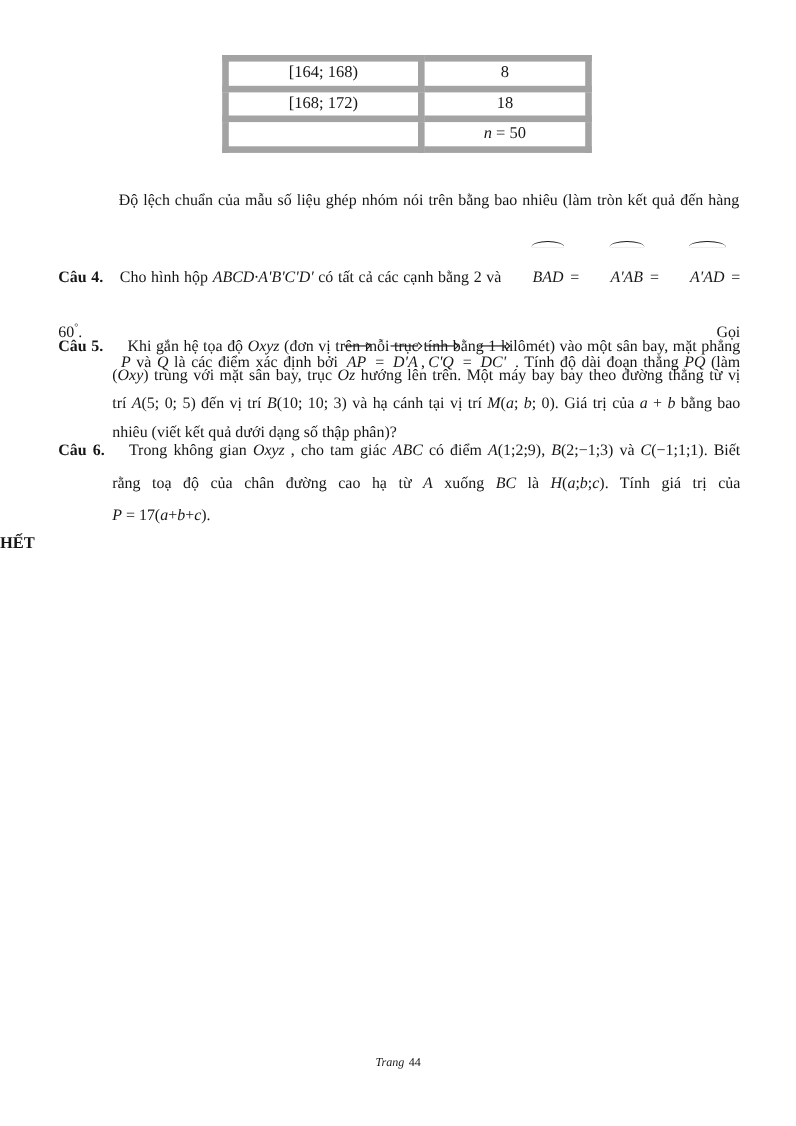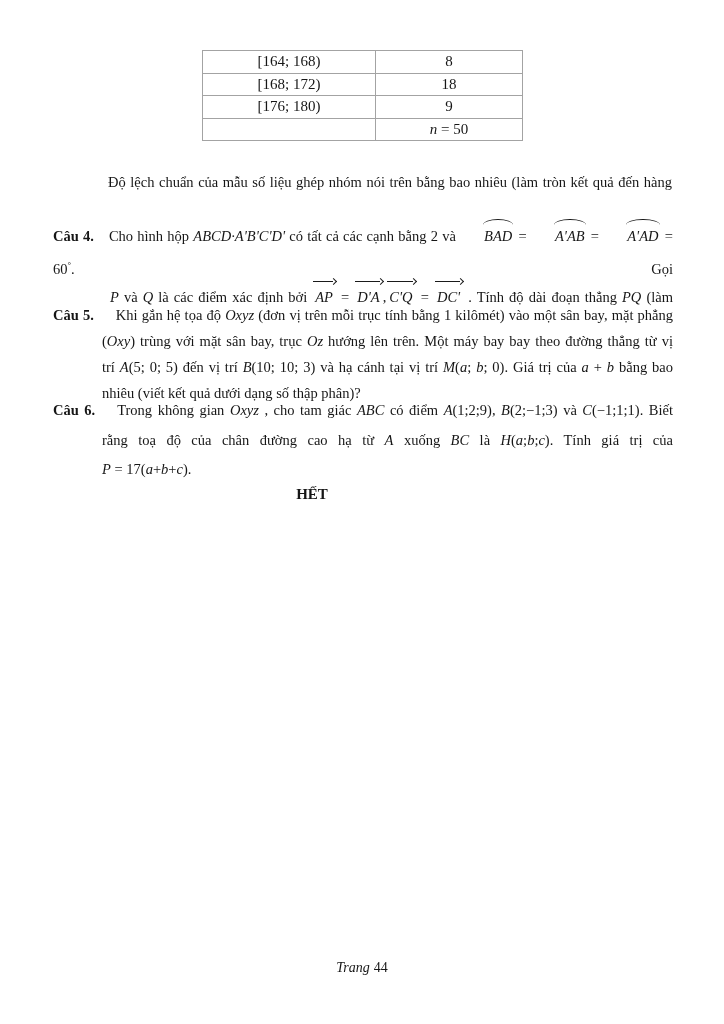--- a/index.html
+++ b/index.html
@@ -1,71 +1,67 @@
 <!DOCTYPE html>
 <html><head>
 <meta charset="utf-8">
 <style>
   html,body{margin:0;padding:0;background:#fff;width:724px;height:1024px;overflow:hidden;}
   body{font-family:"Liberation Serif","DejaVu Serif",serif;font-size:14.5px;color:#161616;position:relative;}
   .page{position:absolute;inset:0;background:#ffffff;}
 
   
   .freq-table{position:absolute;left:202px;top:50px;border-collapse:collapse;}
-  .freq-table td{border:1px solid #a3a3a3;height:21.5px;padding:0;text-align:center;vertical-align:middle;font-size:15px;}
+  .freq-table td{border:6px solid #a3a3a3;height:21.5px;padding:0;text-align:center;vertical-align:middle;font-size:15px;}
   .tc1{width:172px;}
   .tc2{width:146px;}
 
   
   .block{position:absolute;left:53px;width:620px;}
   .line{white-space:normal;}
   .jf{text-align:justify;text-align-last:justify;font-family:Liberation Serif, serif;}
   #p1{left:108px;top:169px;width:564px;line-height:26px;}
   #q4{top:222px;line-height:28.5px;}
   #q4 .cont{padding-left:57px;}
   #q5{top:302px;line-height:26px;}
   #q5 .cont{padding-left:49px;}
   #q6{top:396px;line-height:29.5px;}
   #q6 .cont{padding-left:49px;}
   .qlabel{font-weight:bold;margin-right:22px;}
   .qlabel.wide{margin-right:15px;}
 
   
   .it{font-style:italic;}
-  .hat{position:relative;display:inline-block;font-style:italic;padding:0 2px;margin-left:22px;}
+  .hat{position:relative;display:inline-block;font-style:italic;padding:16px 2px;margin-left:22px;}
   .hat::before{content:"";position:absolute;left:1px;right:1px;top:-3px;height:5px;
     border-top:1px solid #1a1a1a;border-radius:50% 50% 0 0/100% 100% 0 0;}
   .vec{position:relative;display:inline-block;font-style:italic;padding:0 2px;margin:0 1px;}
   .vec::after{content:"";position:absolute;left:0;right:2px;top:-2px;border-top:1px solid #1a1a1a;}
   .vec::before{content:"";position:absolute;right:-1px;top:-4px;width:4px;height:4px;
     border-top:1px solid #1a1a1a;border-right:1px solid #1a1a1a;transform:rotate(45deg);}
   .sup{font-size:9px;vertical-align:6px;}
 
-  #het{position:absolute;left:0;top:486px;width:624px;text-align:center;font-weight:bold;font-size:15px;}
-  #footer{position:absolute;left:0;top:960px;width:724px;text-align:center;font-size:14px;}
+  #het{position:absolute;left:0;top:486px;width:624px;text-align:left;font-weight:bold;font-size:15px;}
+  #footer{position:absolute;left:0;top:960px;width:724px;text-align:center;font-size:11px;}
   #footer .it{margin-right:4px;}
 </style>
 </head>
 <body>
 
 <div class="page">
 
   <table class="freq-table">
     <tbody>
         <tr>
       <td class="tc1">[164; 168)</td>
       <td class="tc2">8</td>
     </tr>
     <tr>
       <td class="tc1">[168; 172)</td>
       <td class="tc2">18</td>
-    </tr>
-    <tr>
-      <td class="tc1">[176; 180)</td>
-      <td class="tc2">9</td>
     </tr>
     <tr>
       <td class="tc1"></td>
       <td class="tc2"><span class="it">n</span><span> = 50</span></td>
     </tr>
   </tbody>
     </table>
 
   <div id="p1" class="block">
     <div class="line jf">Độ lệch chuẩn của mẫu số liệu ghép nhóm nói trên bằng bao nhiêu (làm tròn kết quả đến hàng</div>

